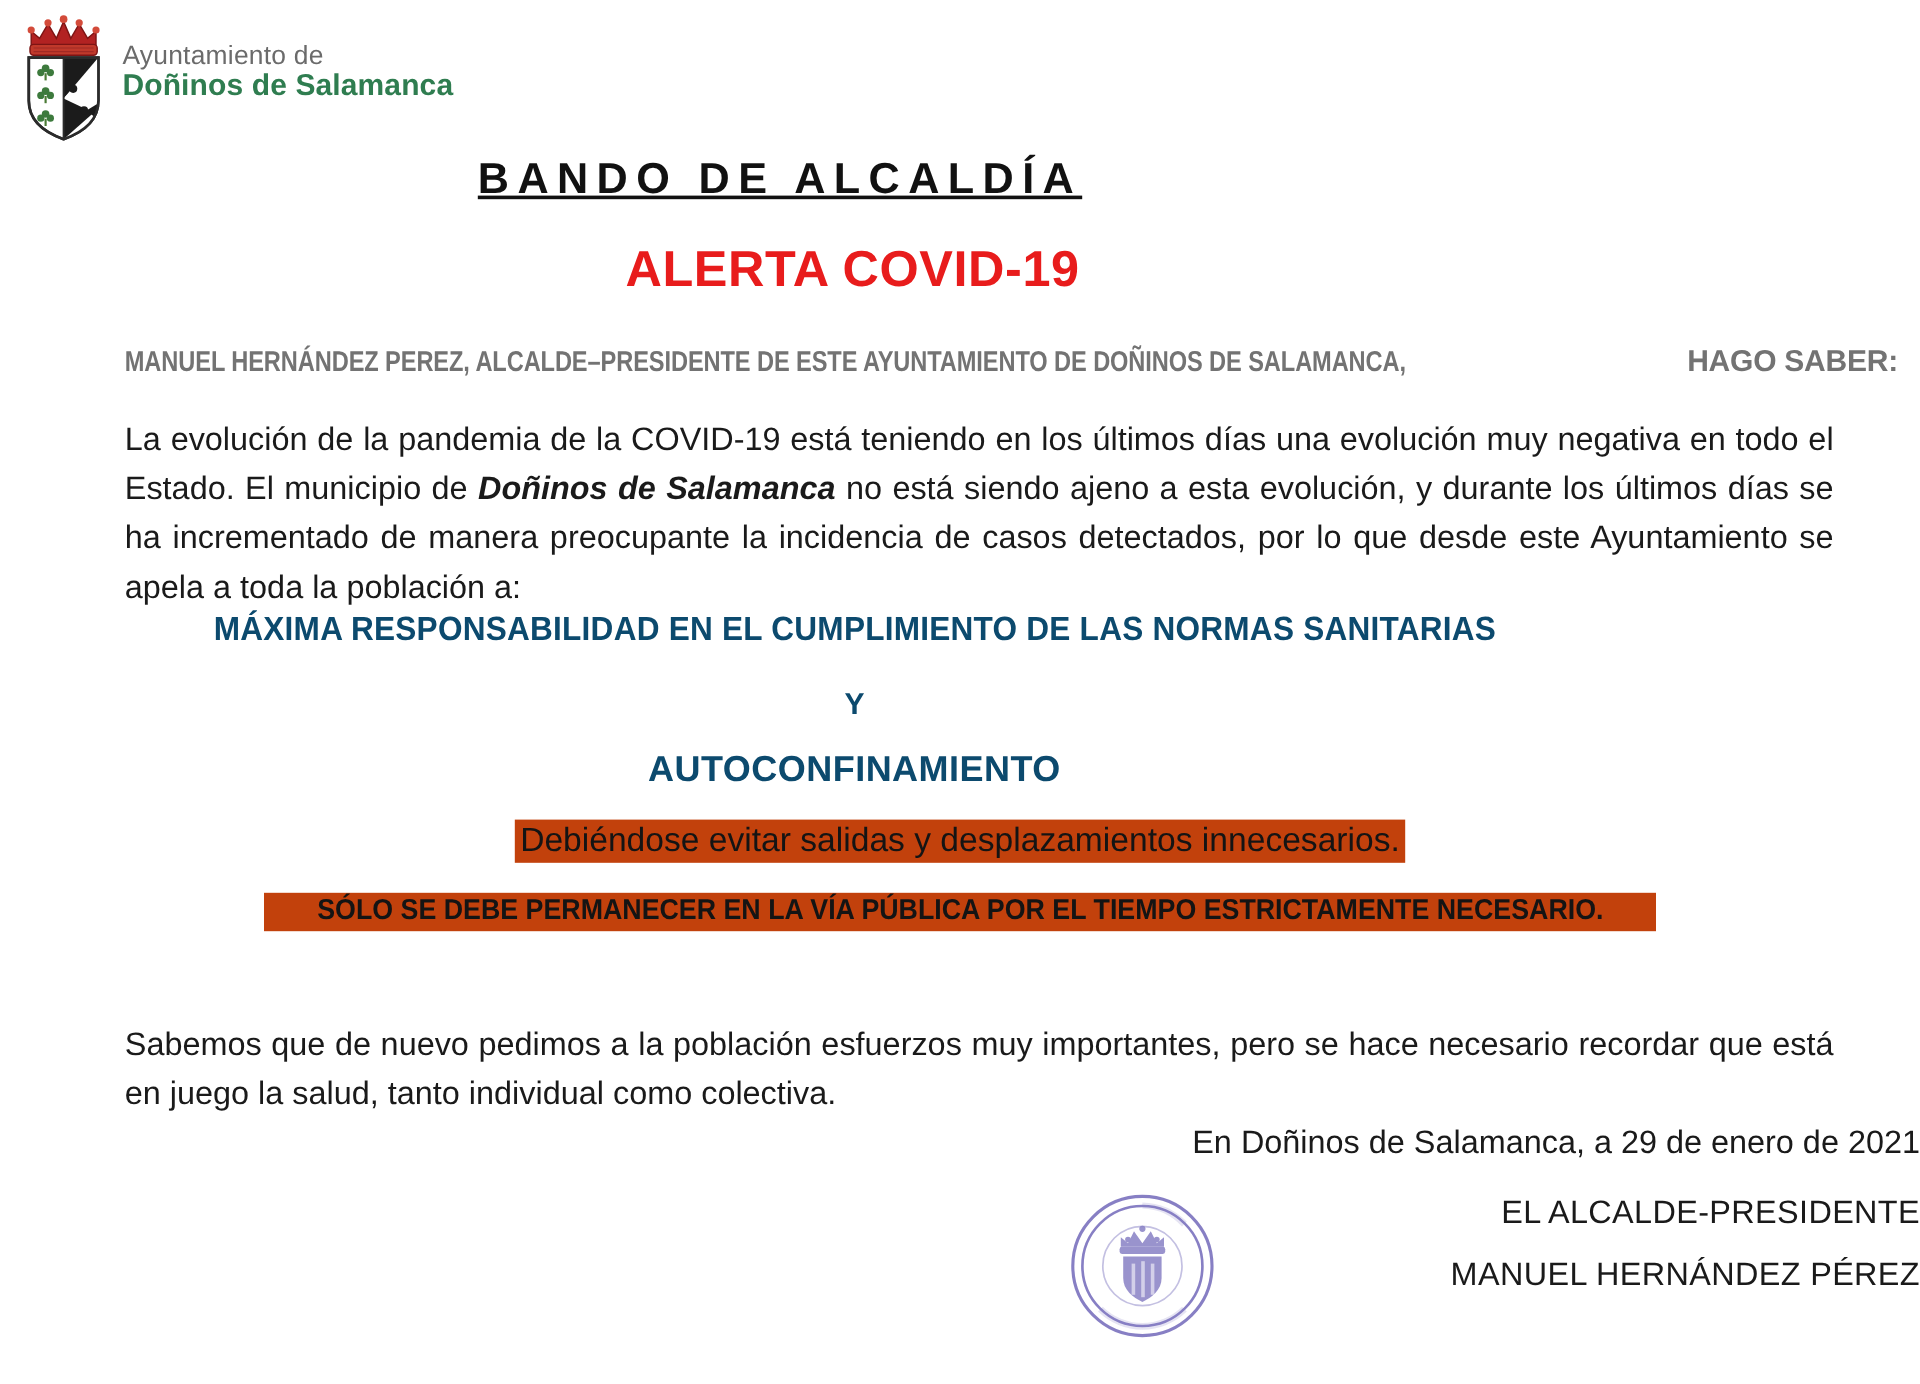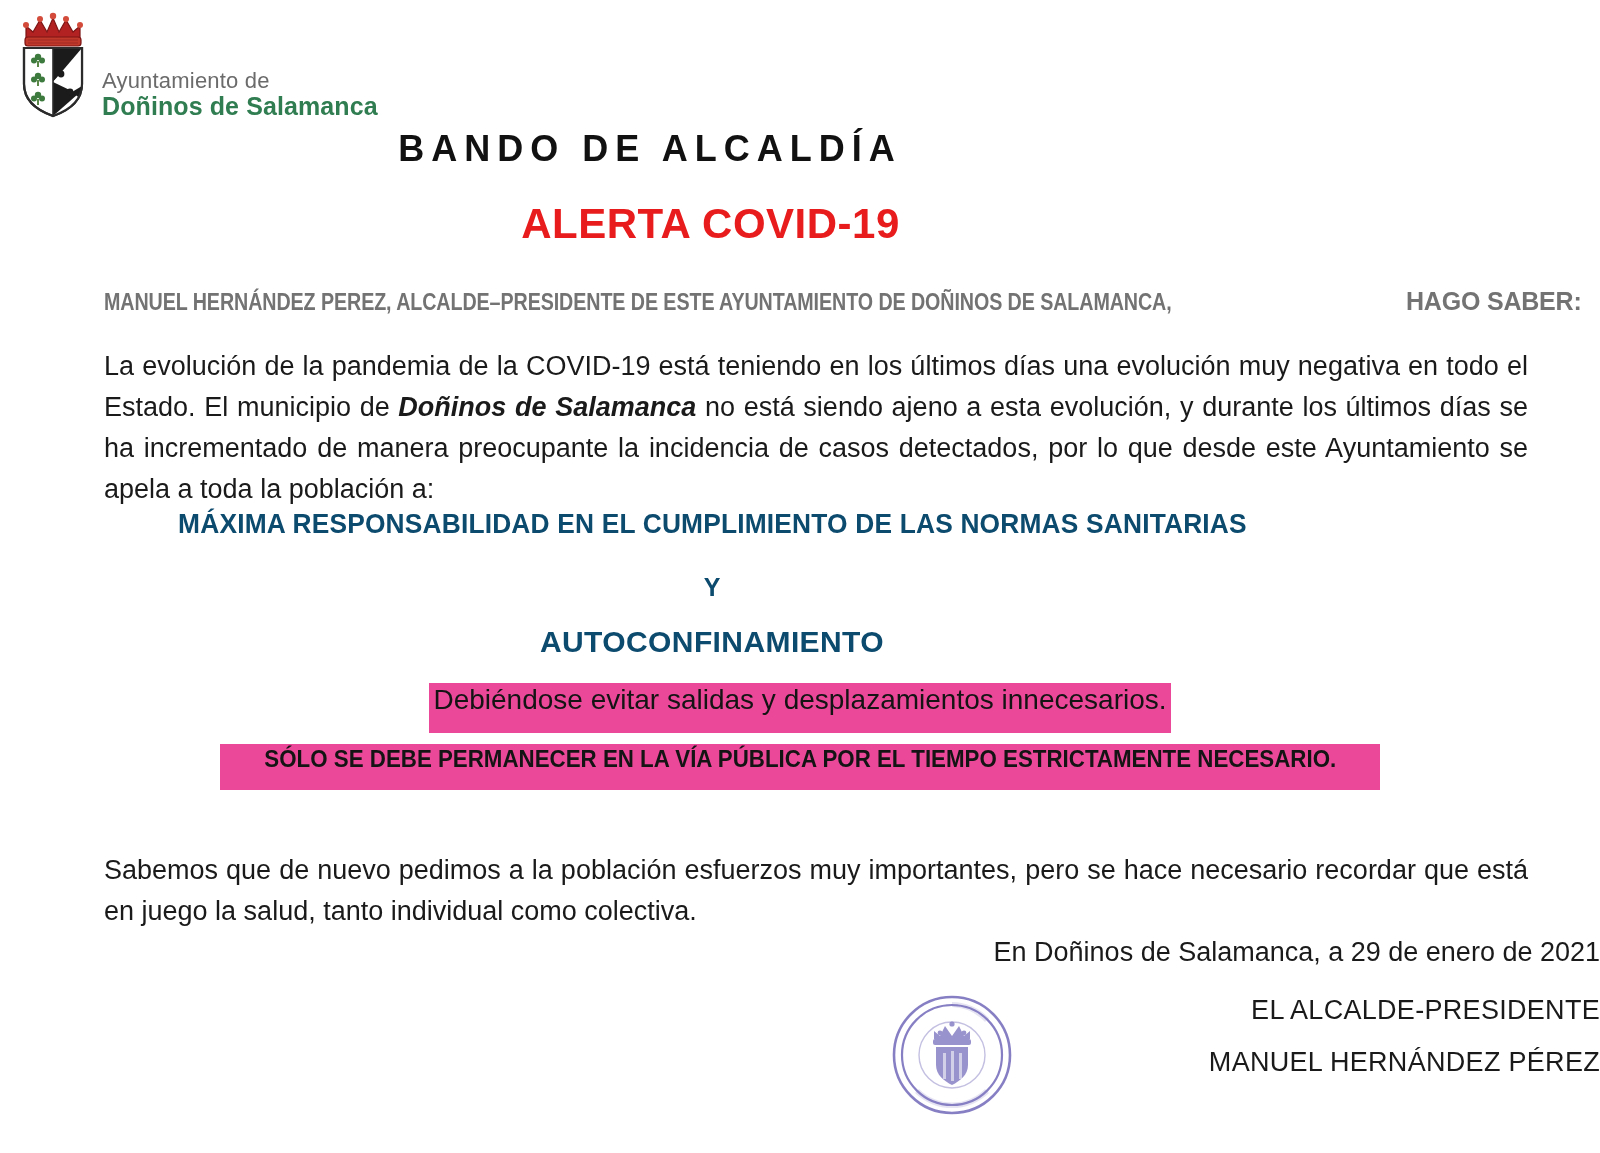--- a/index.html
+++ b/index.html
@@ -16,21 +16,21 @@
     color: #111111;
     -webkit-font-smoothing: antialiased;
   }
 
   
   .header {
     position: absolute;
     top: 8px;
     left: 14px;
     display: flex;
-    align-items: flex-end;
+    align-items: flex-start;
     gap: 10px;
   }
   .crest {
     width: 78px;
     height: 112px;
     position: relative;
     flex: 0 0 auto;
   }
   .crest svg { display: block; }
   .brand {
@@ -57,20 +57,21 @@
   .doc-title {
     position: absolute;
     top: 128px;
     left: 0;
     width: 1300px;
     text-align: center;
     font-size: 36px;
     font-weight: 700;
     letter-spacing: 7px;
     color: #111111;
+    text-decoration: underline;
   }
   .doc-subtitle {
     position: absolute;
     top: 200px;
     left: 0;
     width: 1421px;
     text-align: center;
     font-size: 42px;
     font-weight: 700;
     color: #e81c1c;
@@ -148,24 +149,24 @@
   }
 
   
   .hl-row {
     position: absolute;
     left: 0;
     width: 1600px;
     text-align: center;
   }
   .hl-row .mark {
-    background: #ec4899;
+    background: #c2410c;
     color: #141414;
     display: inline-block;
-    padding: 1px 4px 17px 4px;
+    padding: 1px 4px 3px 4px;
   }
   .hl-1 {
     top: 683px;
     font-size: 28px;
     font-weight: 400;
   }
   .hl-1 .mark { font-stretch: semi-condensed; }
   .hl-2 {
     top: 744px;
     font-size: 24px;

